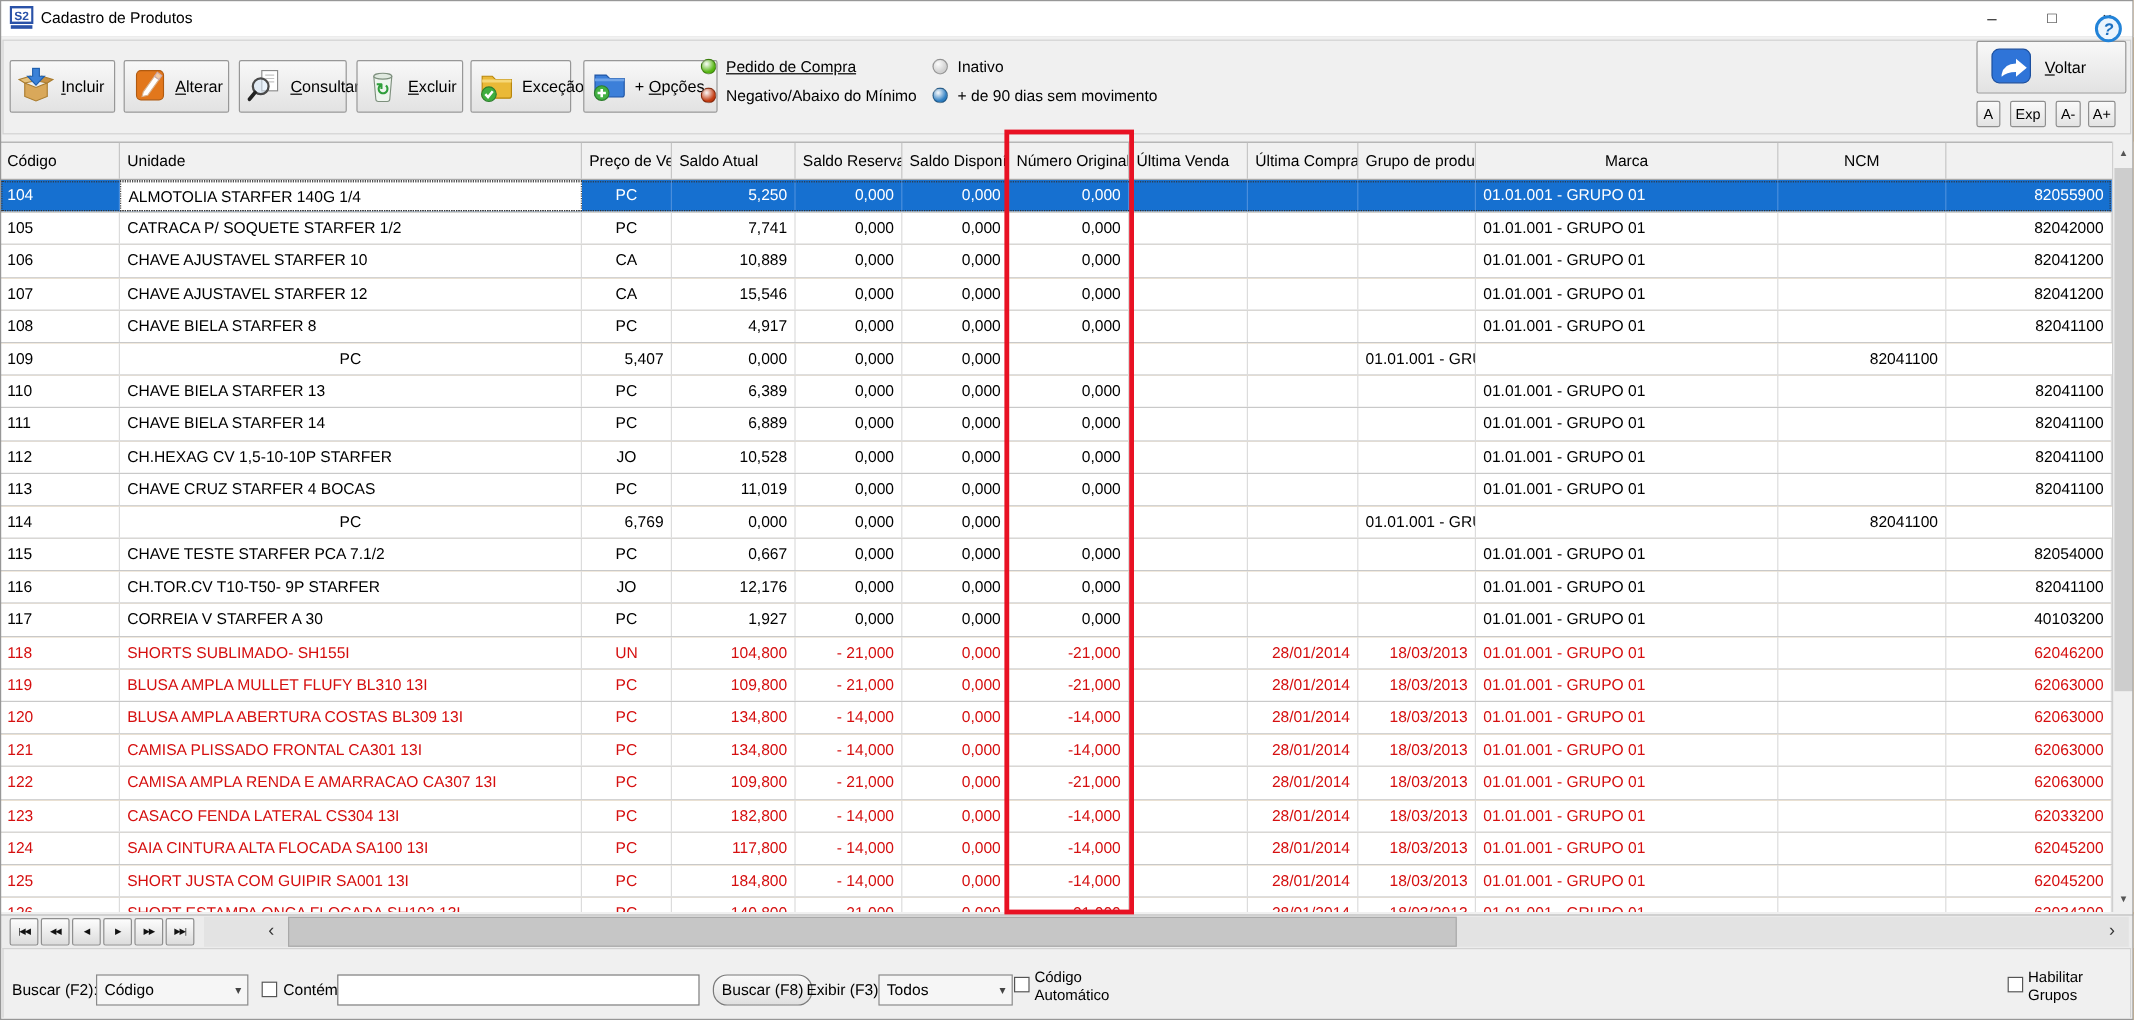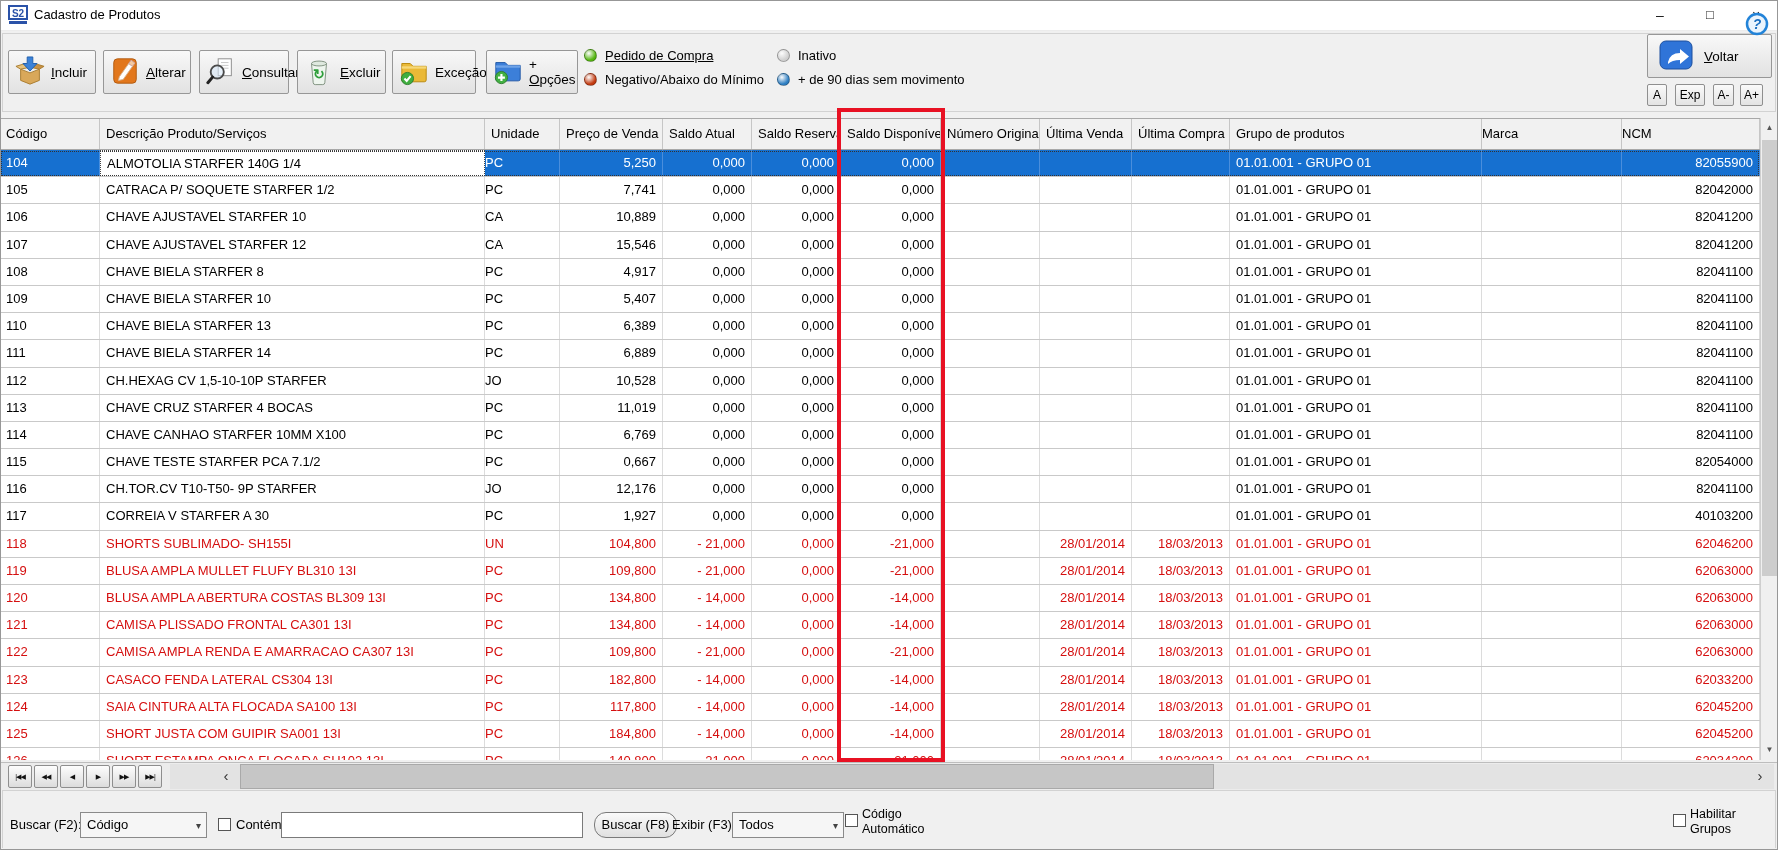--- a/index.html
+++ b/index.html
@@ -28,21 +28,21 @@
         box-sizing:border-box;font-size:12px;text-align:center;line-height:20px;border-radius:2px}
 
   
   .ghead,.trow{display:grid;grid-template-columns:100px 385px 75px 103px 89px 89px 100px 99px 92px 98px 252px 140px 138px}
   .ghead{position:absolute;left:0;top:118px;width:1760px;height:32px;background:#f1f1f1;
          border-top:1px solid #a8a8a8;border-bottom:1px solid #a8a8a8;box-sizing:border-box}
   .hcell{font-size:13px;line-height:29px;border-right:1px solid #c6c6c6;box-sizing:border-box;white-space:nowrap;overflow:hidden}
   .gbody{position:absolute;left:0;top:150px;width:1760px;height:610px;background:#a16207;overflow:hidden}
   .trow{height:27.2px;box-sizing:border-box;border-bottom:1px solid #c9c9c9;background:#fff}
   .tcell{font-size:13px;line-height:25px;border-right:1px solid #dcdcdc;box-sizing:border-box;white-space:nowrap;overflow:hidden}
-  .al{padding-left:6px}.ac{text-align:left}.ar{text-align:right;padding-right:6px}
+  .al{padding-left:6px}.ac{text-align:center}.ar{text-align:right;padding-right:6px}
   .neg .tcell{color:#d50f0f}
   .sel{background:#1670d0;outline:1px dotted #333;outline-offset:-2px}
   .sel .tcell{color:#fff;border-right-color:#4a8edc}
   .sel .cell-1{background:#fff;color:#000;border:1px dotted #444}
 
   .redbox{position:absolute;left:837px;top:108px;width:108px;height:654px;border:4px solid #e81123;box-sizing:border-box;z-index:6;pointer-events:none}
 
   
   .vsb{position:absolute;left:1760px;top:118px;width:18px;height:642px;background:#f0f0f0;border-left:1px solid #cfcfcf;box-sizing:border-box}
   .vsb .arr{position:absolute;left:0;width:17px;height:20px;font-size:8px;color:#555;text-align:center;line-height:20px}
@@ -127,21 +127,21 @@
     </div>
     <div class="tbtn" style="left: 392px; width: 84px;">
       <span><svg viewBox="0 0 32 32" width="30" height="30">
           <path d="M3 8 h9 l3 3 h14 v14.5 a2 2 0 0 1 -2 2 H5 a2 2 0 0 1 -2 -2 Z" fill="#eab937" stroke="#b8860b"></path>
           <path d="M3 13.5 h26 v-2.5 H3 Z" fill="#f6d878"></path>
           <circle cx="9" cy="24" r="6.5" fill="#3fae3f" stroke="#2d7d2d"></circle>
           <path d="M5.8 24 l2.4 2.6 4.2 -5.2" stroke="#fff" stroke-width="2.2" fill="none"></path>
         </svg></span>
       <span>Exceção</span>
     </div>
-    <div class="tbtn" style="left: 486px; width: 92px;">
+    <div class="tbtn" style="left: 486px; width: 112px;">
       <span><svg viewBox="0 0 32 32" width="30" height="30">
           <path d="M3 7 h10 l3 3 h13 v14.5 a2 2 0 0 1 -2 2 H5 a2 2 0 0 1 -2 -2 Z" fill="#3c7fd9" stroke="#1f55a4"></path>
           <path d="M3 12.5 h26 v-2.5 H3 Z" fill="#6ea3e8"></path>
           <circle cx="9" cy="23" r="6.5" fill="#43b143" stroke="#2d7d2d"></circle>
           <path d="M9 19.3 v7.4 M5.3 23 h7.4" stroke="#fff" stroke-width="2.3"></path>
         </svg></span>
       <span>+ <u>O</u>pções</span>
     </div>
   </div>
 <div id="legend">
@@ -174,21 +174,20 @@
 </div>
 <div id="font-buttons">
     <span class="fbtn" style="left: 1647px; width: 20px;">A</span>
     <span class="fbtn" style="left: 1675px; width: 30px;">Exp</span>
     <span class="fbtn" style="left: 1713px; width: 21px;">A-</span>
     <span class="fbtn" style="left: 1740px; width: 23px;">A+</span>
   </div>
 
 <div class="ghead" id="grid-header">
     <div class="hcell al">Código</div>
-    <div class="hcell al">Descrição Produto/Serviços</div>
     <div class="hcell al">Unidade</div>
     <div class="hcell al">Preço de Venda</div>
     <div class="hcell al">Saldo Atual</div>
     <div class="hcell al">Saldo Reserva</div>
     <div class="hcell al">Saldo Disponível</div>
     <div class="hcell al">Número Original</div>
     <div class="hcell al">Última Venda</div>
     <div class="hcell al">Última Compra</div>
     <div class="hcell al">Grupo de produtos</div>
     <div class="hcell ac">Marca</div>
@@ -265,21 +264,20 @@
       <div class="tcell ar">0,000</div>
       <div class="tcell ar"></div>
       <div class="tcell ar"></div>
       <div class="tcell ar"></div>
       <div class="tcell al">01.01.001 - GRUPO 01</div>
       <div class="tcell al"></div>
       <div class="tcell ar">82041100</div>
     </div>
     <div class="trow">
       <div class="tcell al">109</div>
-      <div class="tcell al cell-1">CHAVE BIELA STARFER 10</div>
       <div class="tcell ac">PC</div>
       <div class="tcell ar">5,407</div>
       <div class="tcell ar">0,000</div>
       <div class="tcell ar">0,000</div>
       <div class="tcell ar">0,000</div>
       <div class="tcell ar"></div>
       <div class="tcell ar"></div>
       <div class="tcell ar"></div>
       <div class="tcell al">01.01.001 - GRUPO 01</div>
       <div class="tcell al"></div>
@@ -340,21 +338,20 @@
       <div class="tcell ar">0,000</div>
       <div class="tcell ar"></div>
       <div class="tcell ar"></div>
       <div class="tcell ar"></div>
       <div class="tcell al">01.01.001 - GRUPO 01</div>
       <div class="tcell al"></div>
       <div class="tcell ar">82041100</div>
     </div>
     <div class="trow">
       <div class="tcell al">114</div>
-      <div class="tcell al cell-1">CHAVE CANHAO STARFER 10MM X100</div>
       <div class="tcell ac">PC</div>
       <div class="tcell ar">6,769</div>
       <div class="tcell ar">0,000</div>
       <div class="tcell ar">0,000</div>
       <div class="tcell ar">0,000</div>
       <div class="tcell ar"></div>
       <div class="tcell ar"></div>
       <div class="tcell ar"></div>
       <div class="tcell al">01.01.001 - GRUPO 01</div>
       <div class="tcell al"></div>

